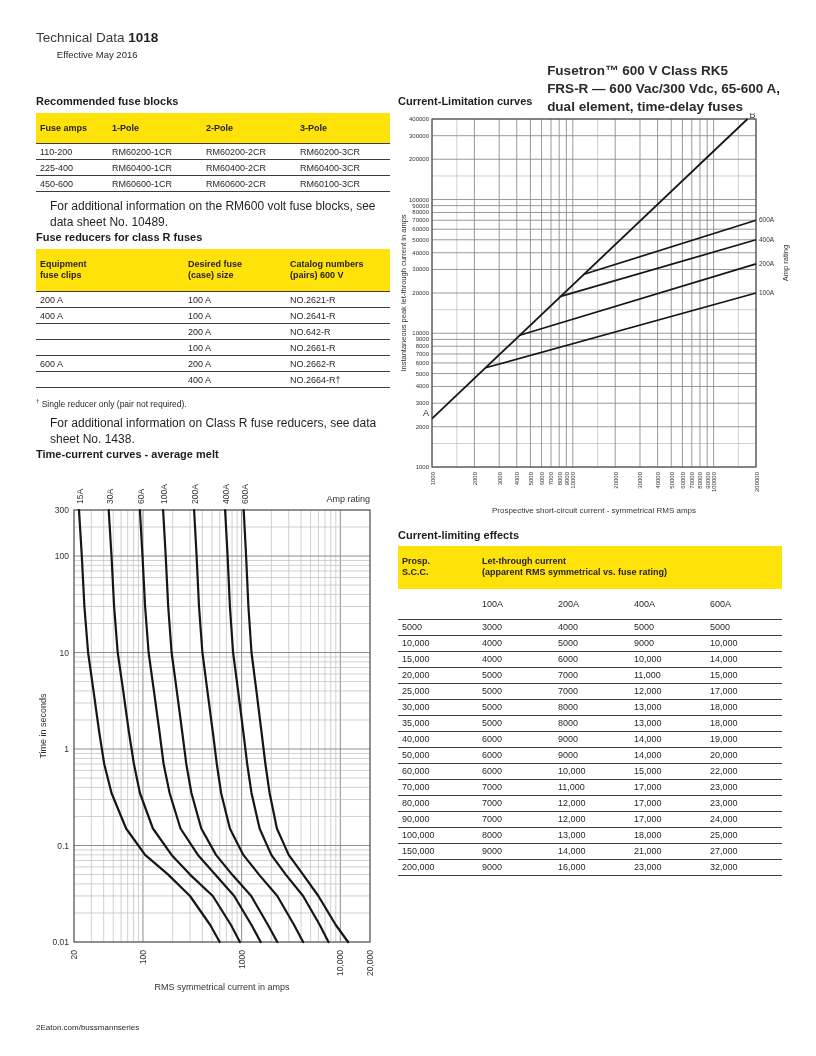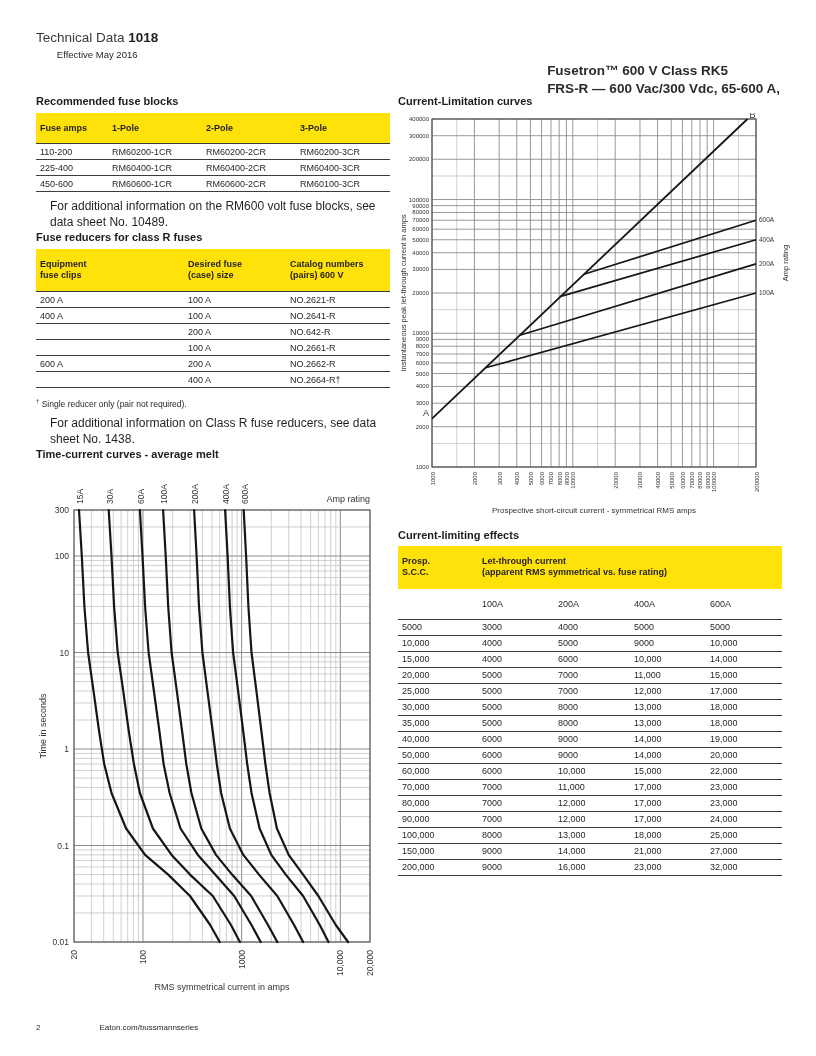--- a/index.html
+++ b/index.html
@@ -21,35 +21,36 @@
   tbody td{padding:2.5px 4px;border-bottom:1px solid #3c3c3c;overflow:hidden;}
   .effects thead tr.main th{border-bottom:none;}
   .effects thead tr.sub th{background:#fff;font-weight:normal;border-bottom:1px solid #3c3c3c;}
   .note{font-size:12px;line-height:1.32;margin:7px 0 0 14px;max-width:348px;}
   .footnote{font-size:8.5px;margin:10px 0 0 0;}
   .footnote sup{font-size:70%;}
   .mt16{margin-top:16px;} .mt22{margin-top:24px;} .mt12{margin-top:13px;}
   .chart-svg{display:block;margin-top:2px;}
   svg text{font-family:"Liberation Sans",sans-serif;}
   .footer{position:absolute;left:36px;top:1023px;font-size:8px;display:flex;}
-  .footer .site{margin-left:59px;}
+  .footer .site{}
 </style>
 </head>
 <body>
 
 <div class="page">
 
   <div class="hdr-left">
     <div class="doc-title"><span>Technical Data </span><span class="doc-num">1018</span></div>
     <div class="effective">Effective May 2016</div>
   </div>
 
   <div class="hdr-right">
     <div class="prod">Fusetron™ 600 V Class RK5</div>
     <div class="prod">FRS-R — 600 Vac/300 Vdc, 65-600 A,</div>
+    <div class="prod">dual element, time-delay fuses</div>
   </div>
 
   <div class="col-left">
 
     <h3 class="section">Recommended fuse blocks</h3>
     <table class="blocks">
       <colgroup>
           <col style="width:72px">
           <col style="width:94px">
           <col style="width:94px">

